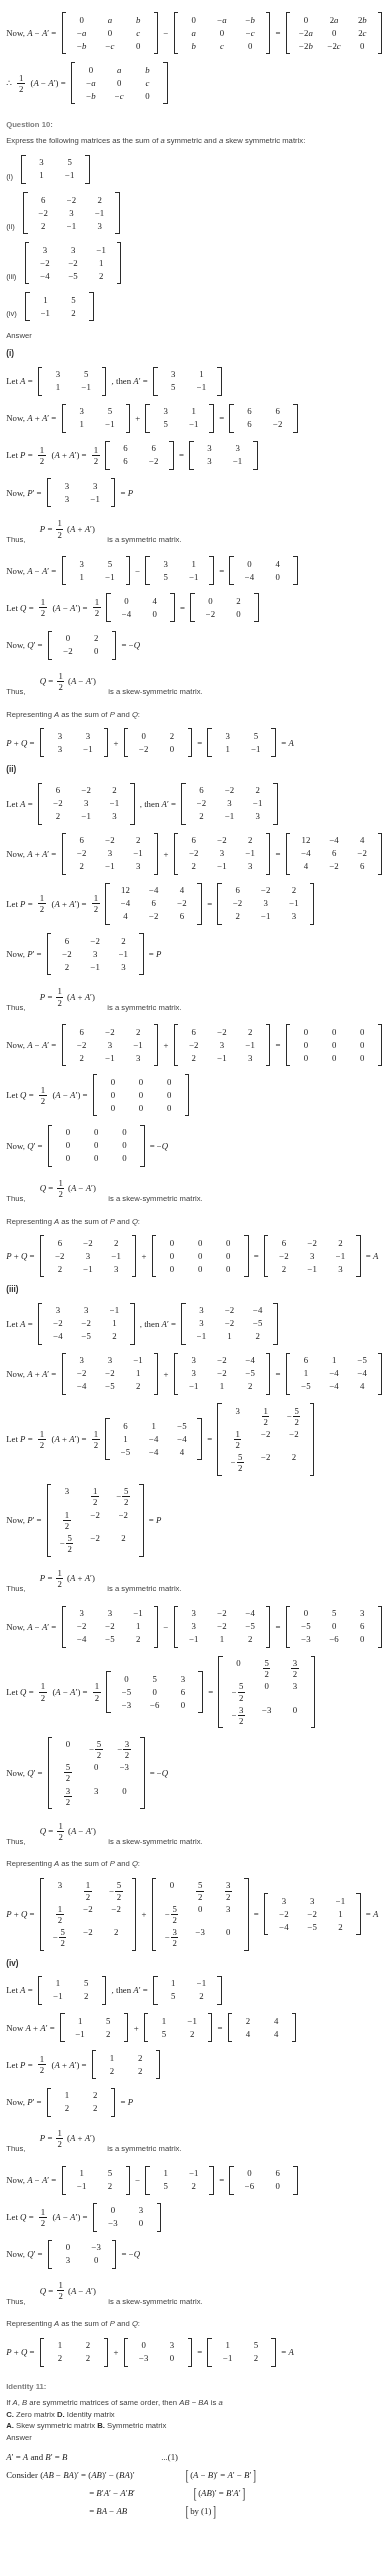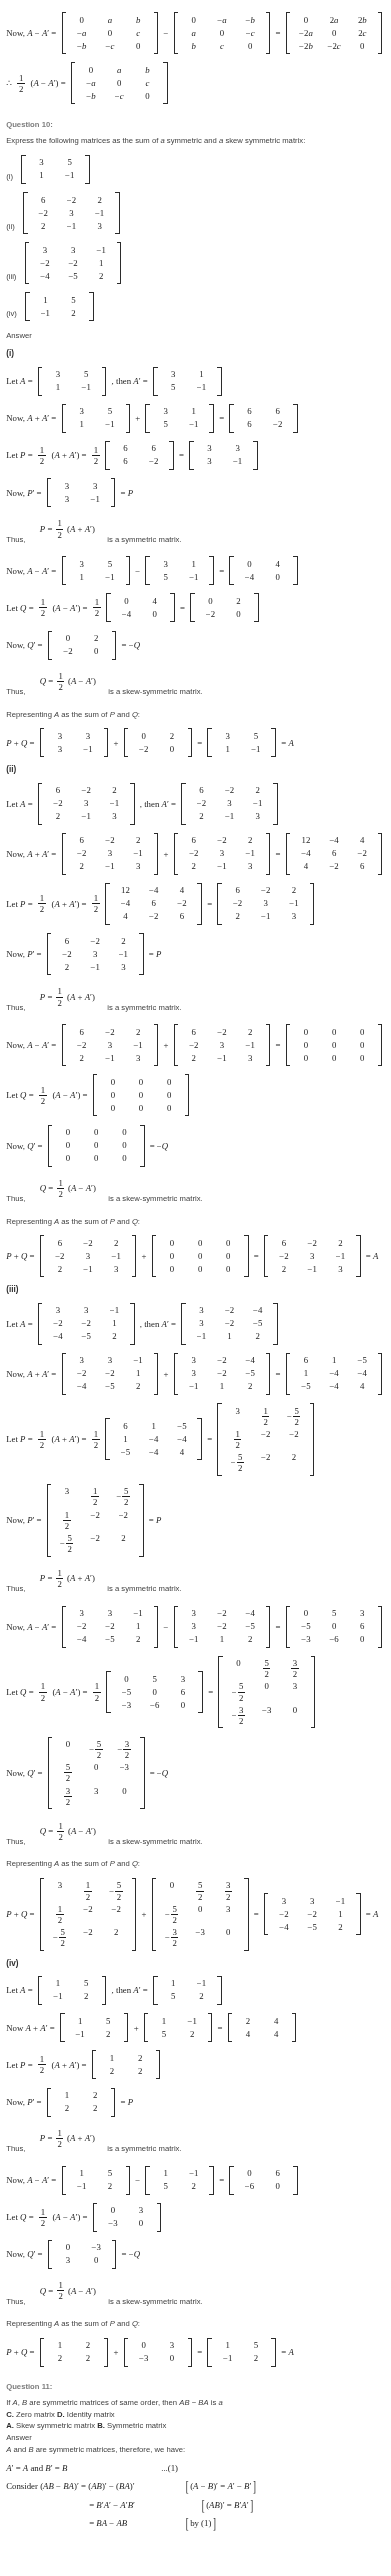--- a/index.html
+++ b/index.html
@@ -1468,36 +1468,35 @@
         <span class="mg" style="grid-template-columns: repeat(2, auto);">
           <span class="cl">1</span>
           <span class="cl">5</span>
           <span class="cl">−1</span>
           <span class="cl">2</span>
         </span>
         <span class="mb r"></span>
       </span>
       <span class="tx">= <i>A</i></span>
     </div>
-    <div class="head">Question 11:</div>
+    <div class="head">Identity 11:</div>
     <div class="para">If <i>A</i>, <i>B</i> are symmetric matrices of same order, then <i>AB</i> − <i>BA</i> is <i>a</i></div>
     <div class="para"><b>C. </b><span>Zero matrix </span><b>D. </b><span>Identity matrix</span></div>
     <div class="para"><b>A. </b><span>Skew symmetric matrix </span><b>B. </b><span>Symmetric matrix</span></div>
     <div class="para">Answer</div>
-    <div class="para"><i>A</i> and <i>B</i> are symmetric matrices, therefore, we have:</div>
     <div class="eq">
       <span class="tx"><i>A</i>′ = <i>A</i> and <i>B</i>′ = <i>B</i></span>
       <span class="note" style="left: 155px;">...(1)</span>
     </div>
     <div class="eq">
       <span class="tx">Consider (<i>AB</i> − <i>BA</i>)′ = (<i>AB</i>)′ − (<i>BA</i>)′</span>
       <span class="note" style="left: 178px;"><span class="bigbr">[</span>(<i>A</i> − <i>B</i>)′ = <i>A</i>′ − <i>B</i>′<span class="bigbr">]</span></span>
     </div>
     <div class="eq" style="padding-left: 83px;">
       <span class="tx">= <i>B</i>′<i>A</i>′ − <i>A</i>′<i>B</i>′</span>
-      <span class="note" style="left: 194px;"><span class="bigbr">[</span>(<i>AB</i>)′ = <i>B</i>′<i>A</i>′<span class="bigbr">]</span></span>
+      <span class="note" style="left: 186px;"><span class="bigbr">[</span>(<i>AB</i>)′ = <i>B</i>′<i>A</i>′<span class="bigbr">]</span></span>
     </div>
     <div class="eq" style="padding-left: 83px;">
       <span class="tx">= <i>BA</i> − <i>AB</i></span>
       <span class="note" style="left: 178px;"><span class="bigbr">[</span>by (1)<span class="bigbr">]</span></span>
     </div>
   </main>
 
 
 </body></html>

